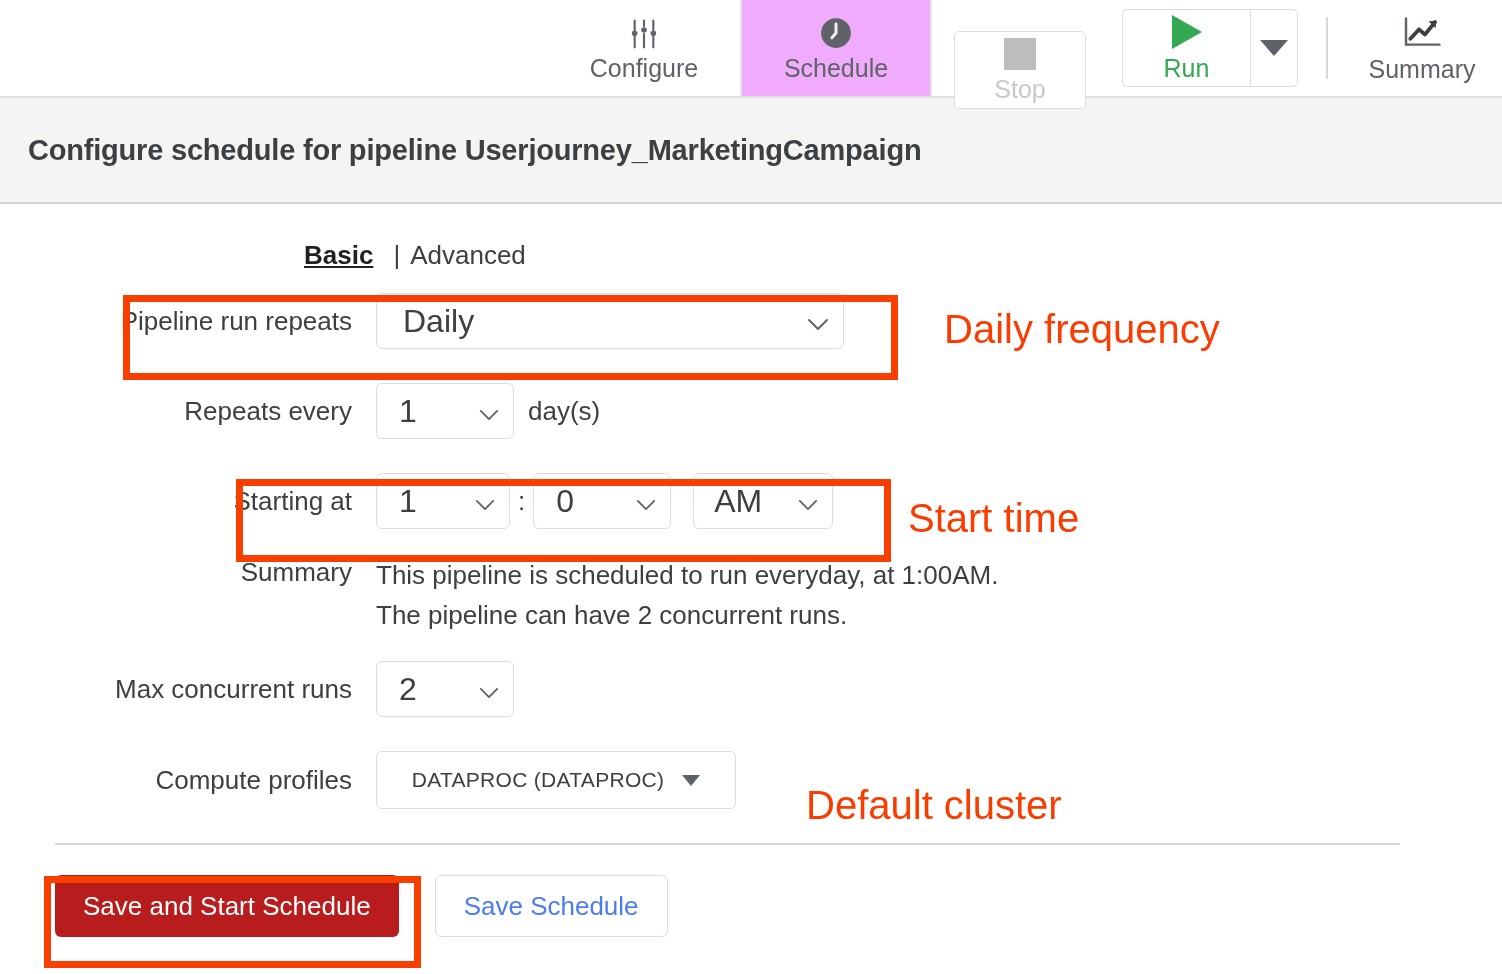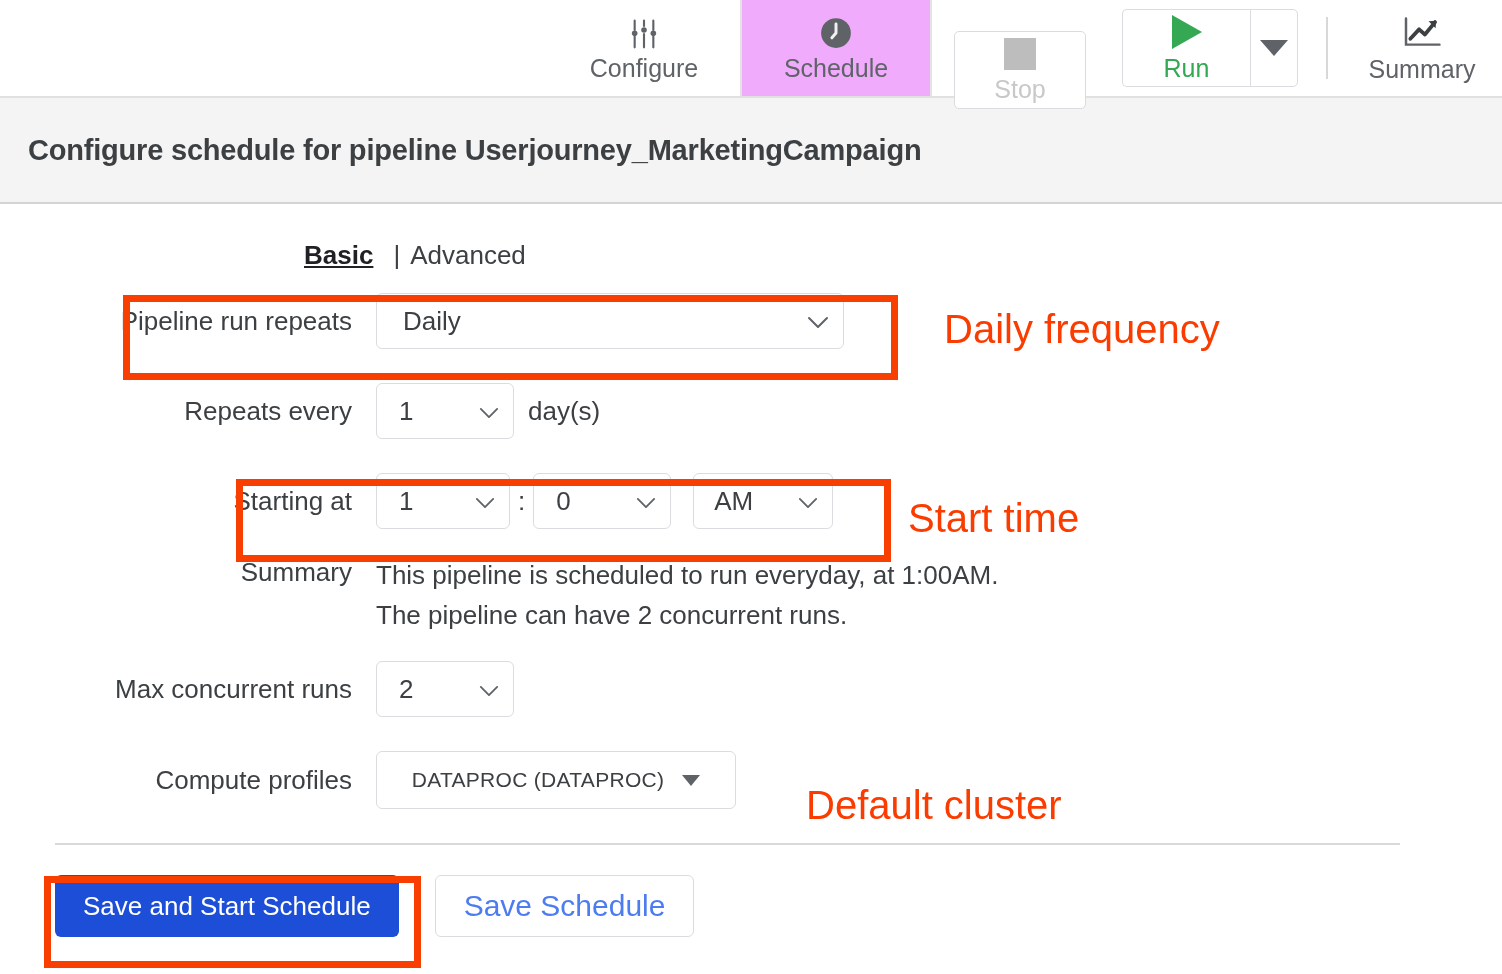--- a/index.html
+++ b/index.html
@@ -178,21 +178,21 @@
     white-space: nowrap;
   }
   .sel {
     position: relative;
     height: 56px;
     border: 1px solid #dadce0;
     border-radius: 6px;
     background: #fff;
     display: flex;
     align-items: center;
-    font-size: 26px;
+    font-size: 32px;
     color: #3c4043;
     padding: 0 14px 0 26px;
     box-sizing: border-box;
     cursor: pointer;
     justify-content: space-between;
   }
   .sel .chev {
     margin-left: 18px;
     flex: none;
   }
@@ -245,37 +245,37 @@
   .btn-row {
     display: flex;
     align-items: center;
     margin-top: 30px;
     padding-left: 55px;
     gap: 36px;
   }
   .btn-primary {
     height: 62px;
     padding: 0 28px;
-    background: #1d4ed8;
+    background: #b91c1c;
     color: #ffffff;
     border: none;
     border-radius: 6px;
     font-size: 26px;
     font-family: "Liberation Sans", sans-serif;
     cursor: pointer;
     white-space: nowrap;
   }
   .btn-secondary {
     height: 62px;
     padding: 0 28px;
     background: #ffffff;
     color: #4c7cf0;
     border: 1px solid #dadce0;
     border-radius: 6px;
-    font-size: 30px;
+    font-size: 26px;
     font-family: "Liberation Sans", sans-serif;
     cursor: pointer;
     white-space: nowrap;
   }
 
   
   .hl {
     position: absolute;
     border: 7px solid #f93e02;
     box-sizing: border-box;

